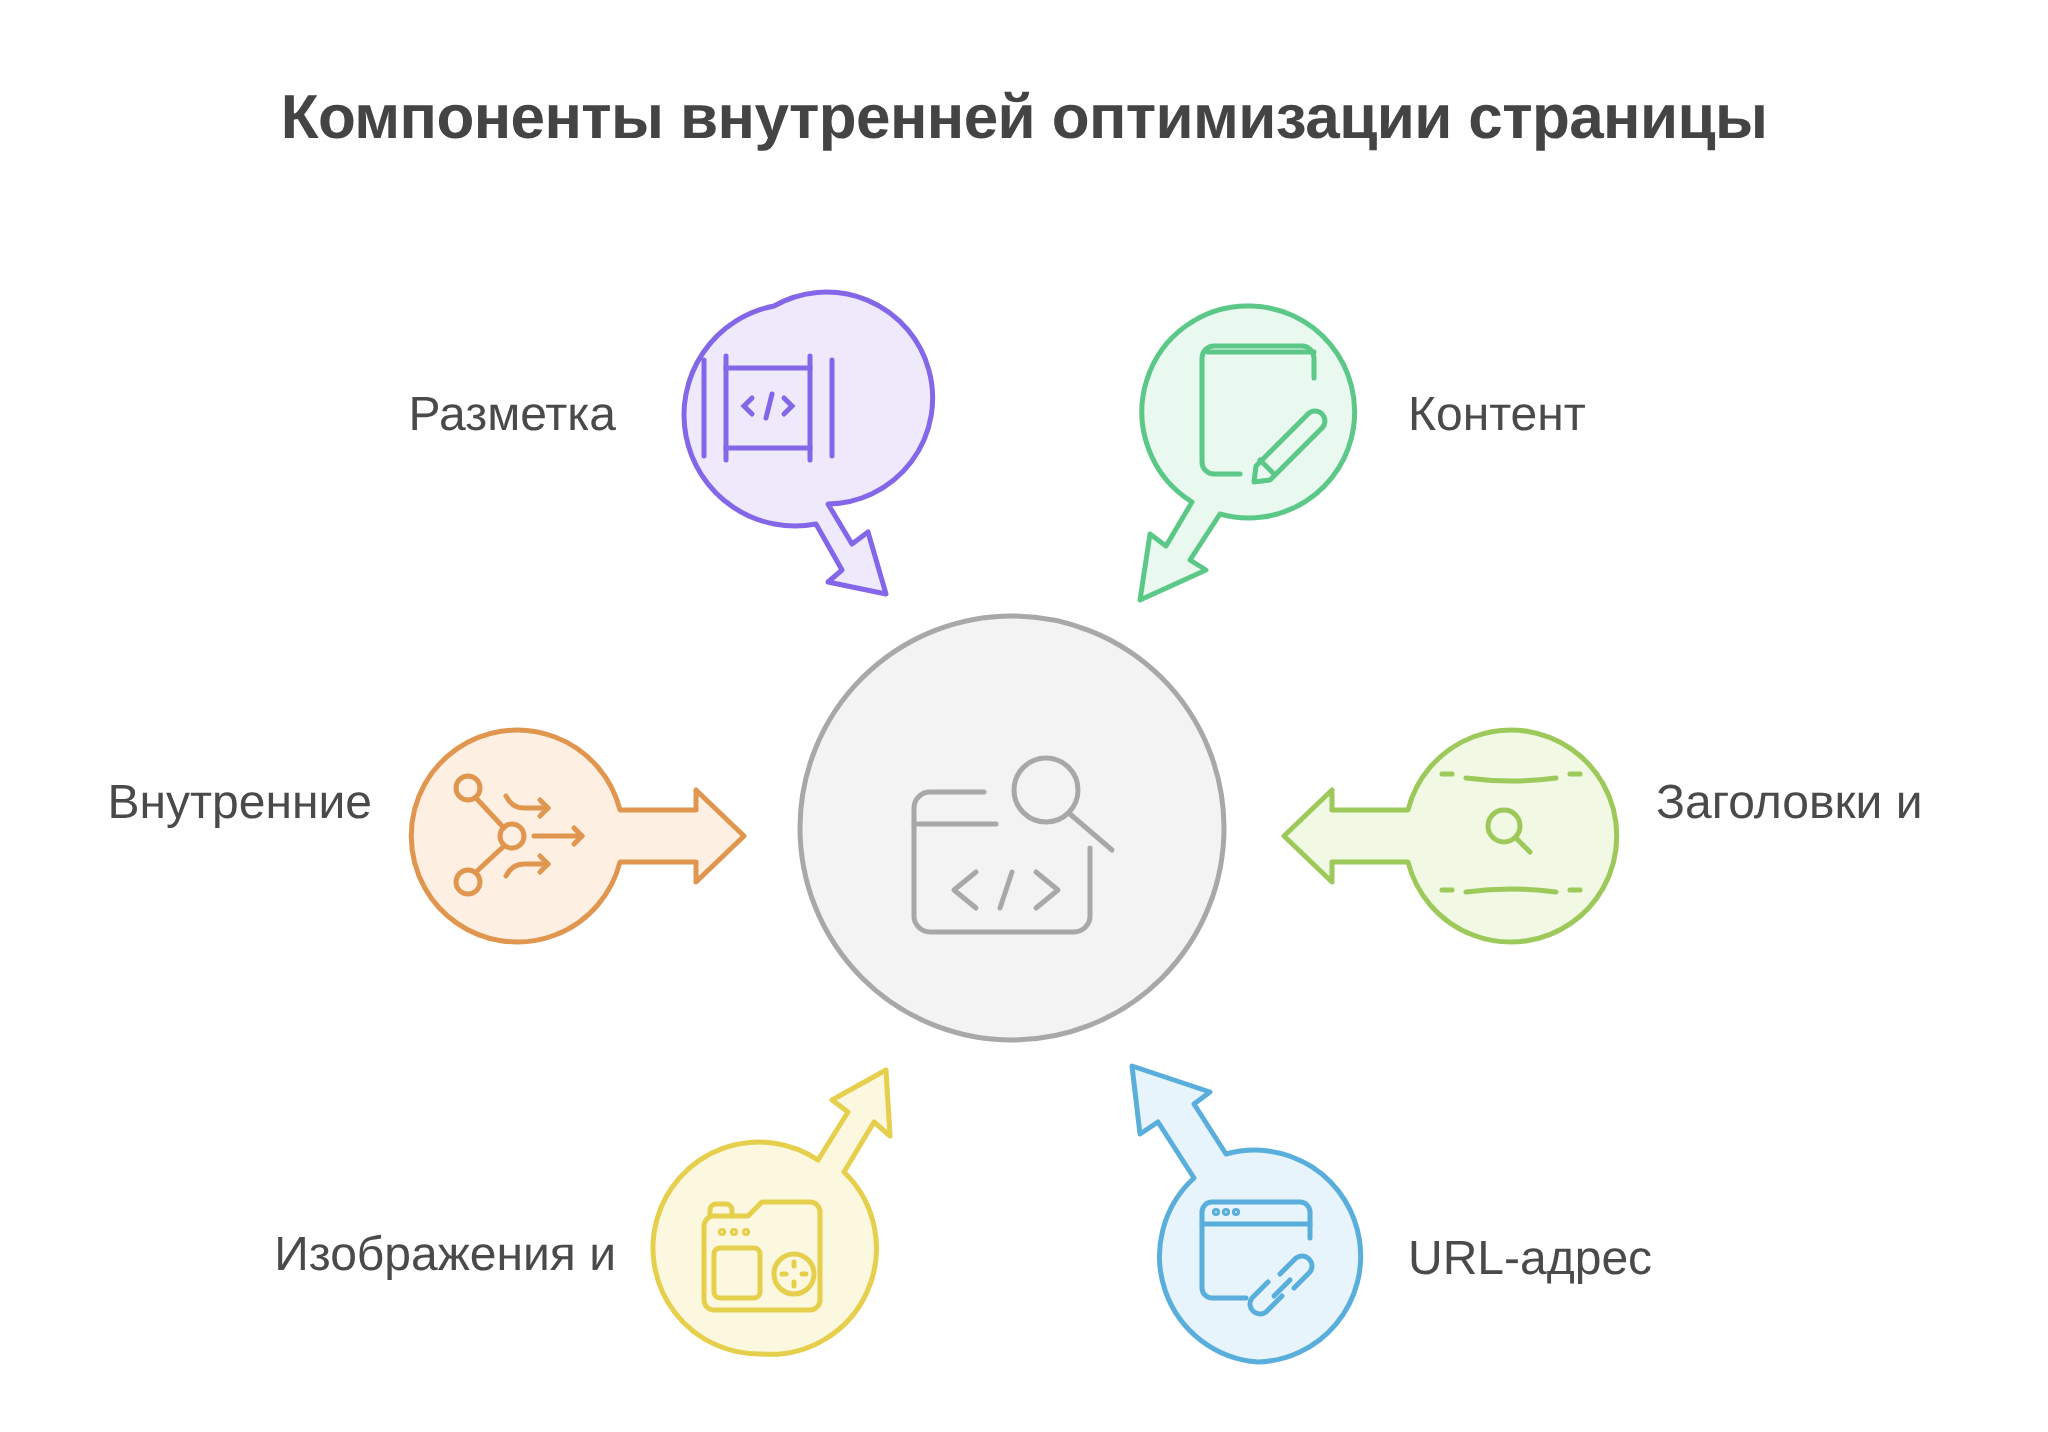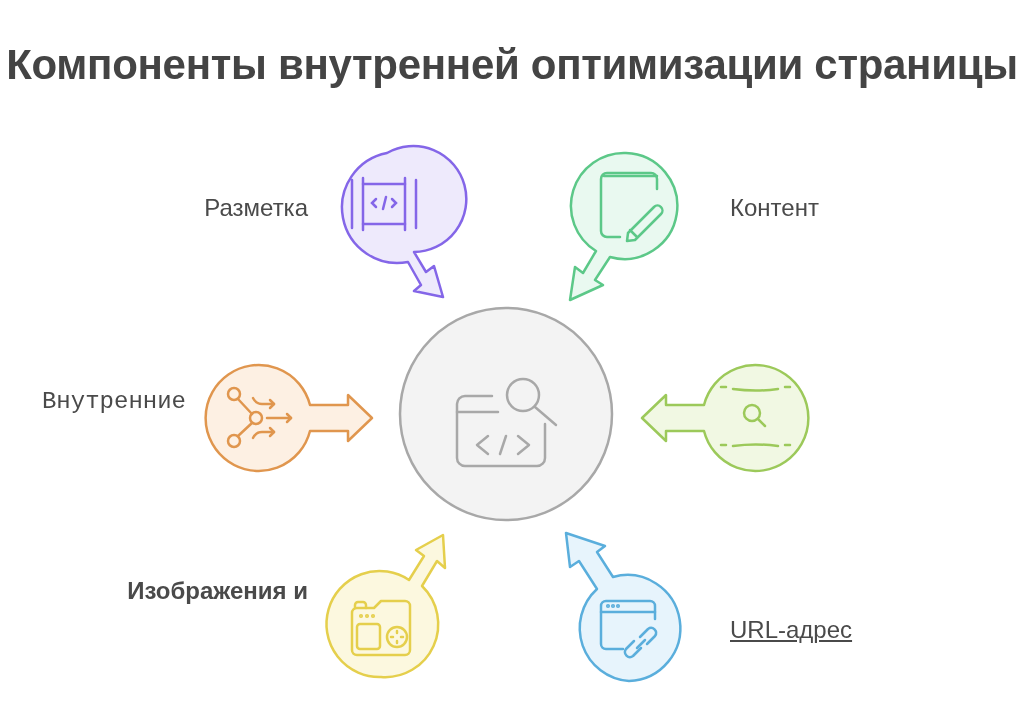--- a/index.html
+++ b/index.html
@@ -1,22 +1,22 @@
 <!DOCTYPE html>
 <html><head>
 <meta charset="utf-8">
 <style>
   html,body{margin:0;padding:0;background:#ffffff;}
   body{width:1024px;height:716px;position:relative;overflow:hidden;font-family:"Liberation Sans","DejaVu Sans",sans-serif;}
-  .title{position:absolute;left:0;width:1024px;top:41px;text-align:center;font-size:42px;font-weight:bold;color:#444444;letter-spacing:-0.3px;}
+  .title{position:absolute;left:0;width:1024px;top:41px;text-align:center;font-size:31px;font-weight:bold;color:#444444;letter-spacing:-0.3px;}
   svg.diagram{position:absolute;left:0;top:0;}
   .label{position:absolute;font-size:24px;color:#4a4a4a;line-height:31px;}
   .label span{display:block;}
   .right{text-align:right;}
-  .left{text-align:center;margin-left:26px;}
+  .left{text-align:center;}
 </style>
 </head>
 <body>
 
 <div class="title">Компоненты внутренней оптимизации страницы</div>
 
 <svg class="diagram" width="1024" height="716" viewBox="0 0 1024 716">
 
   <g>
     <circle cx="506" cy="414" r="106" fill="#f3f3f3" stroke="#a8a8a8" stroke-width="2.5"></circle>
@@ -118,23 +118,24 @@
     </g>
   </g>
 </svg>
 
 <div class="label right" style="right:716px;top:192px;">
   <span>Разметка</span>
 </div>
 <div class="label left" style="left:704px;top:192px;">
   <span>Контент</span>
 </div>
-<div class="label right" style="right:838px;top:386px;font-family:Liberation Mono, monospace;">
+<div class="label right" style="right:838px;top:386px;">
   <span>Внутренние</span>
 </div>
 <div class="label left" style="left:828px;top:386px;">
+  <span>Заголовки и</span>
 </div>
-<div class="label right" style="right:716px;top:575px;font-weight:bold;">
+<div class="label right" style="right:716px;top:612px;">
   <span>Изображения и</span>
 </div>
-<div class="label left" style="left:704px;top:614px;text-decoration:underline;">
+<div class="label left" style="left:704px;top:614px;">
   <span>URL-адрес</span>
 </div>
 
 </body></html>

